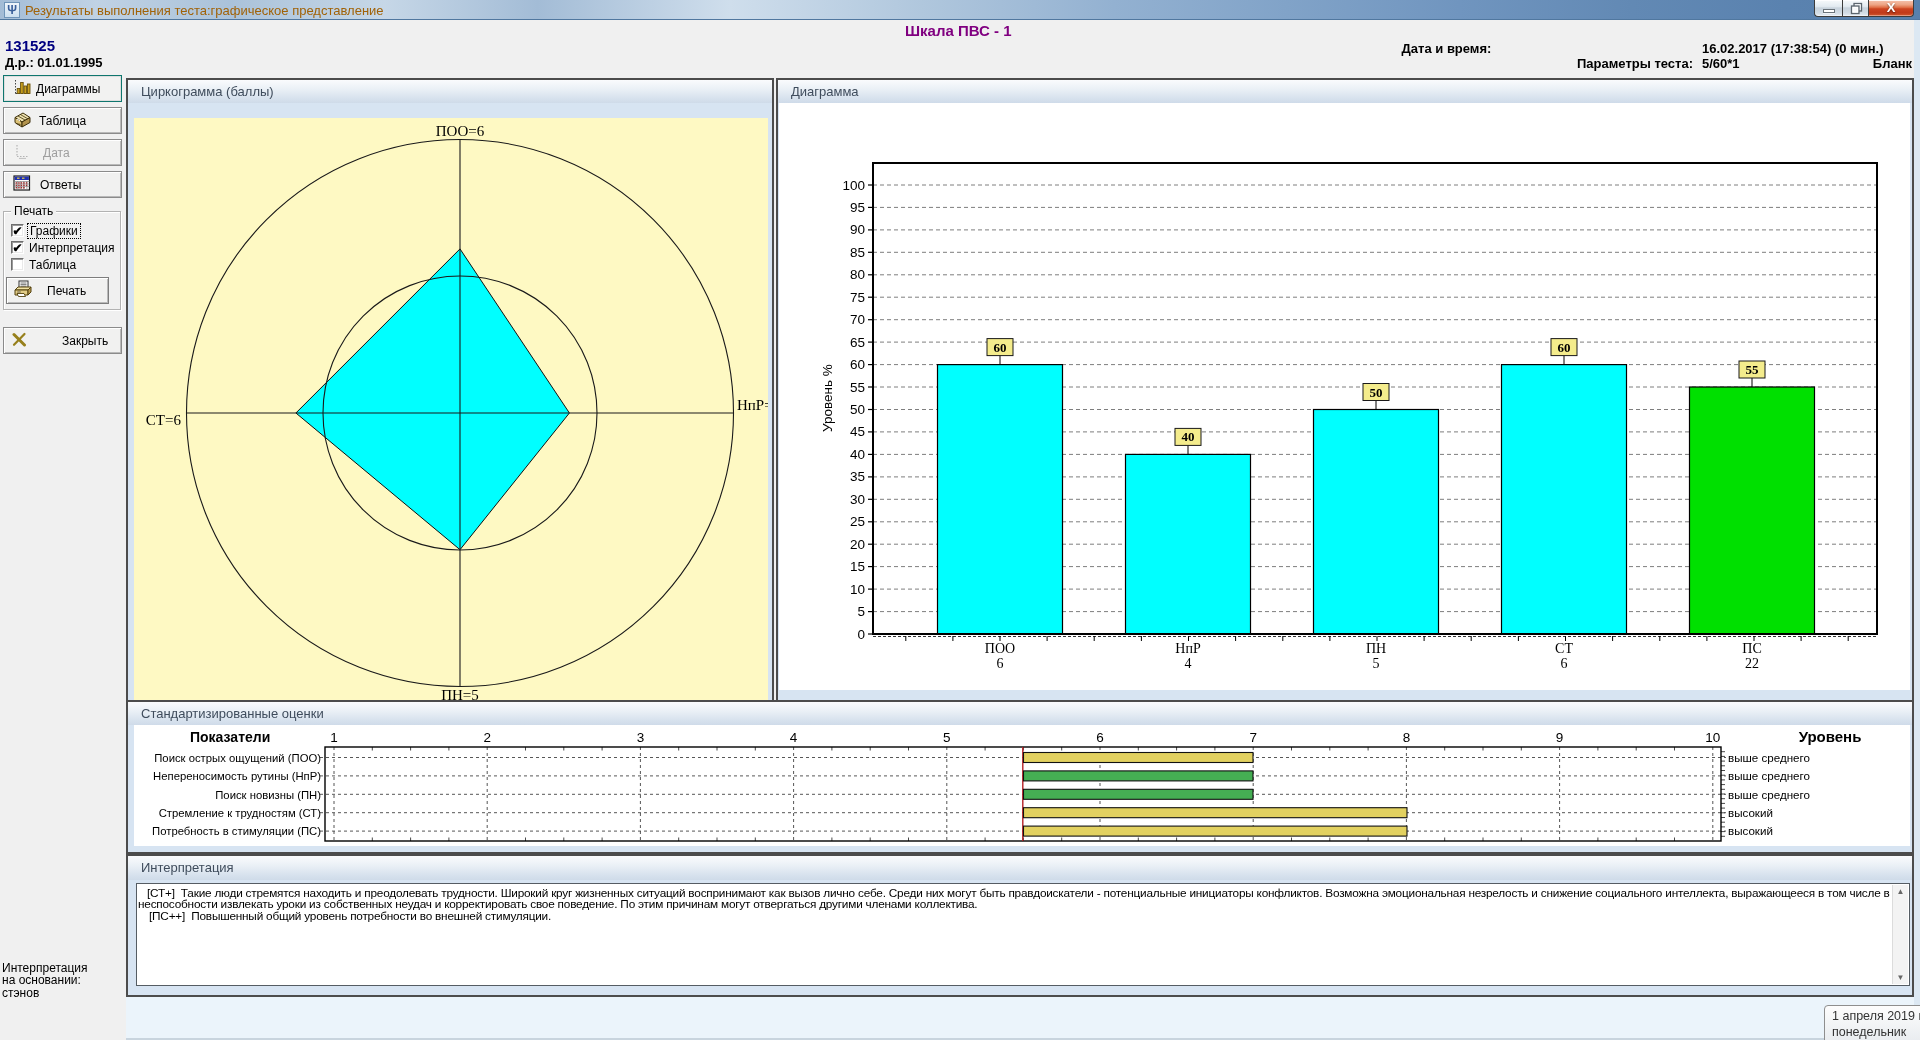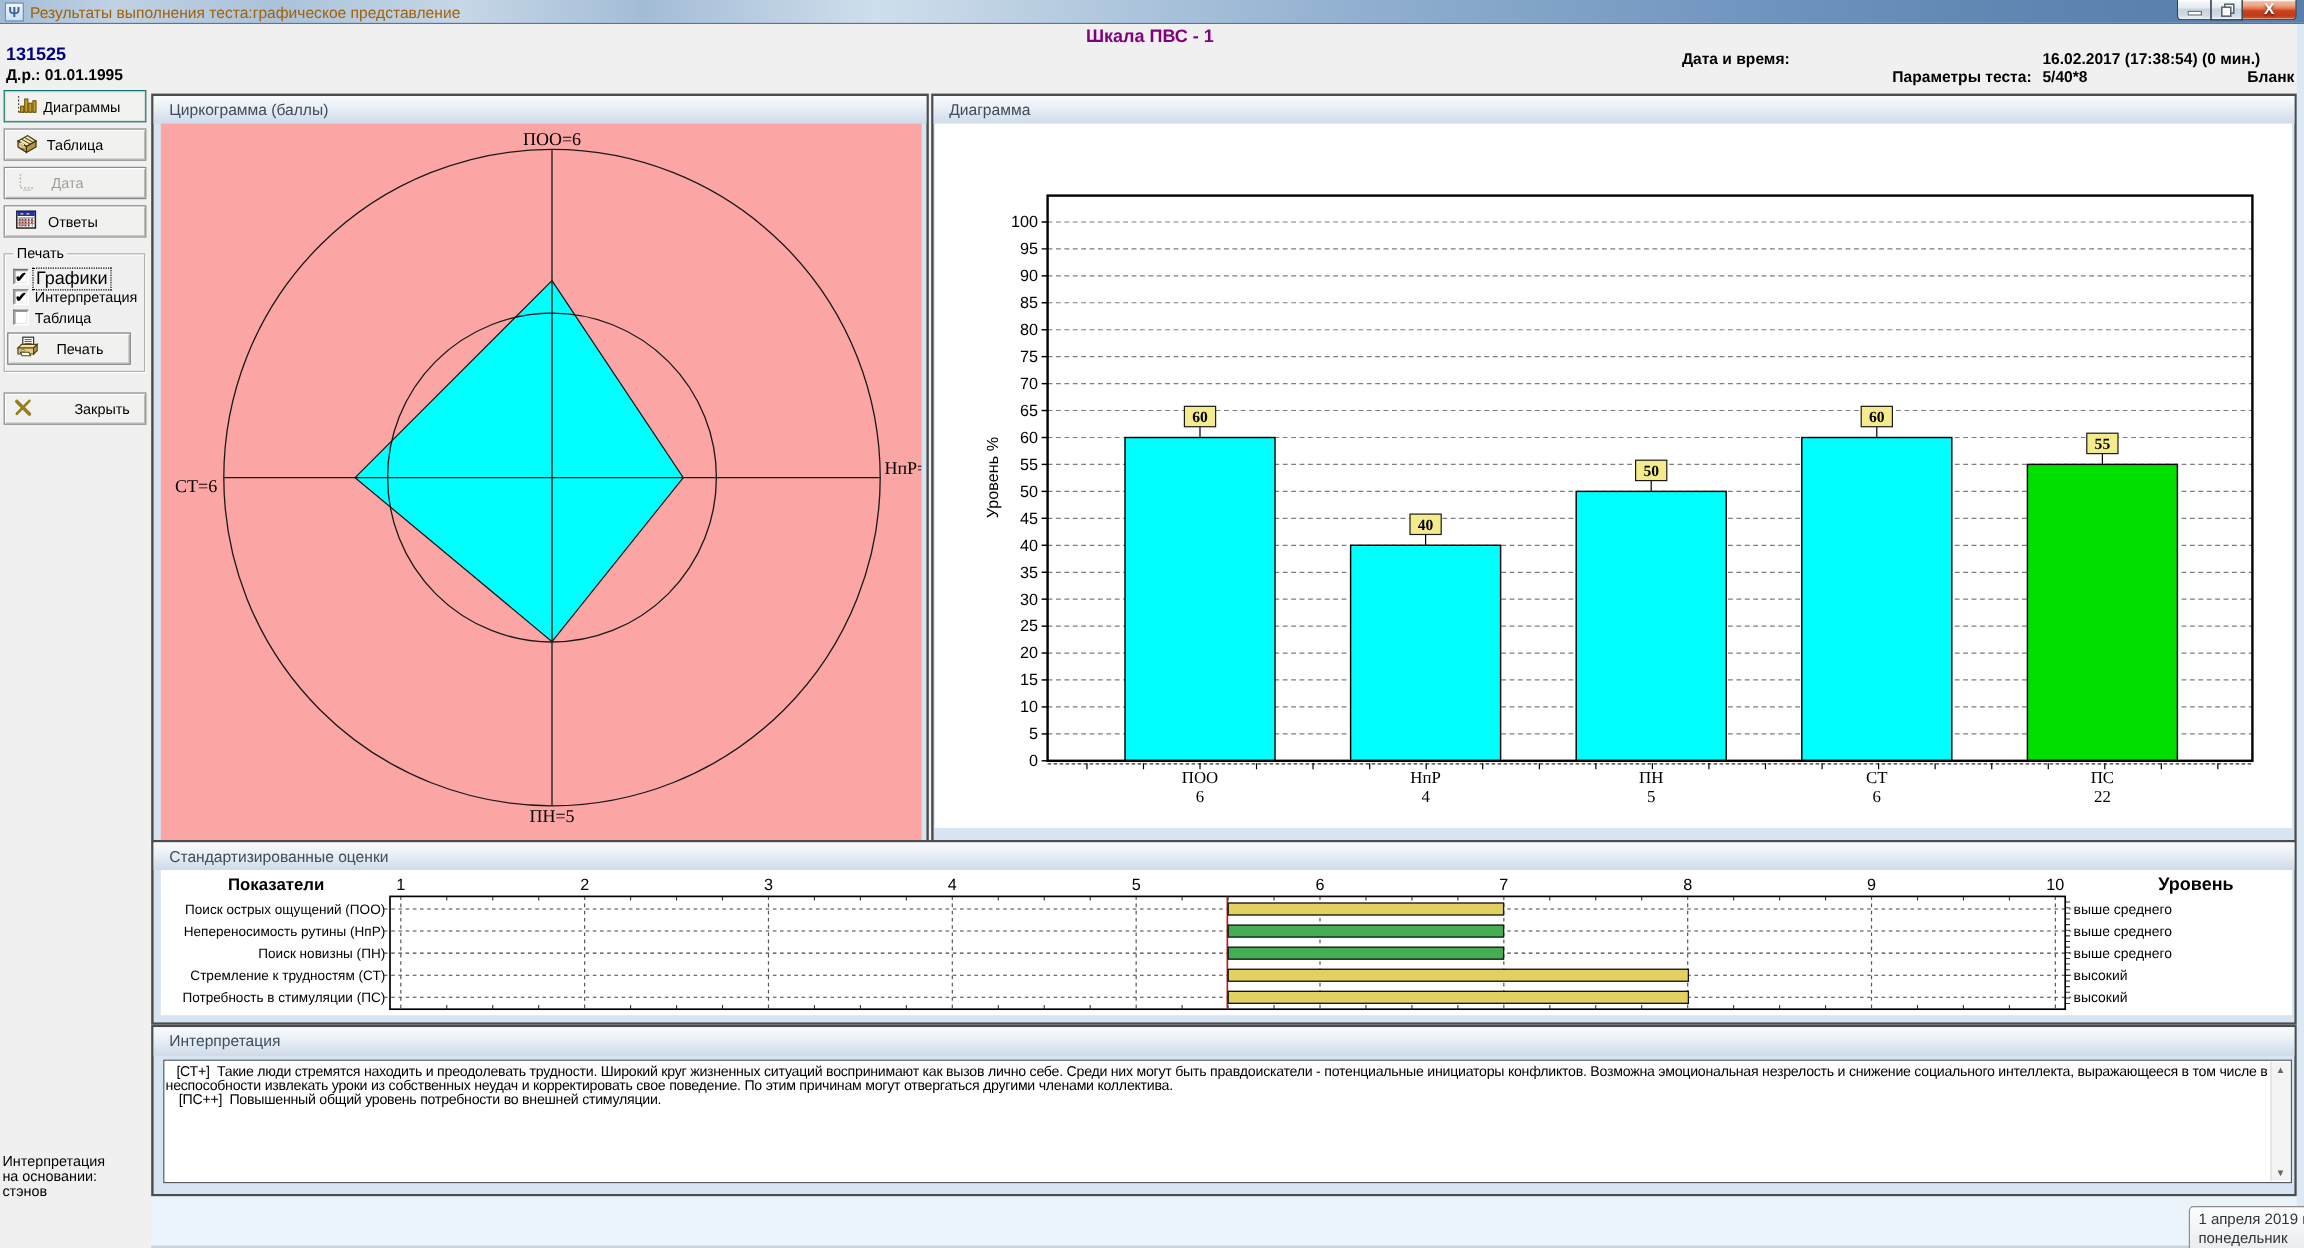--- a/index.html
+++ b/index.html
@@ -44,21 +44,21 @@
     </div>
  <div class="wbtn cl" style="color:#fff;font-weight:bold;font-size:13px;text-align:center;line-height:16px;text-shadow:0 1px 2px rgba(0,0,0,.55)">X</div>
 </div>
 
 <div class="abs" style="left:905px;top:22px;width:200px;font-size:15px;font-weight:bold;color:#800080">Шкала ПВС - 1</div>
 <div class="abs" style="left:5px;top:37px;font-size:15px;font-weight:bold;color:#000080">131525</div>
 <div class="abs" style="left:5px;top:55px;font-size:13px;font-weight:bold;color:#000">Д.р.: 01.01.1995</div>
 <div class="abs" style="left:1200px;top:41px;width:493px;text-align:center;font-size:13px;font-weight:bold;color:#000">Дата и время:</div>
 <div class="abs" style="left:1702px;top:41px;font-size:13px;font-weight:bold;color:#000">16.02.2017 (17:38:54) (0 мин.)</div>
 <div class="abs" style="left:1200px;top:56px;width:493px;text-align:right;font-size:13px;font-weight:bold;color:#000">Параметры теста:</div>
-<div class="abs" style="left:1702px;top:56px;font-size:13px;font-weight:bold;color:#000">5/40*8</div>
+<div class="abs" style="left:1702px;top:56px;font-size:13px;font-weight:bold;color:#000">5/60*1</div>
 <div class="abs" style="left:1612px;top:56px;width:300px;text-align:right;font-size:13px;font-weight:bold;color:#000">Бланк</div>
 <div class="abs sbtn" style="top:75px;border:1px solid #0f766e;box-shadow:inset 0 0 0 1px #dedede;background:#f2f2f1">
     <span class="ic"><svg width="19" height="16" viewBox="0 0 19 16">
         <line x1="2.5" y1="1" x2="2.5" y2="14.5" stroke="#444" stroke-width="1" stroke-dasharray="1.5,1.5"></line>
         <line x1="2.5" y1="14.5" x2="17" y2="14.5" stroke="#444" stroke-width="1" stroke-dasharray="1.5,1.5"></line>
         <rect x="4.2" y="9.5" width="2.6" height="5" fill="#c9a01e" stroke="#68500a" stroke-width="0.9"></rect>
         <rect x="7.6" y="3.5" width="2.6" height="11" fill="#c9a01e" stroke="#68500a" stroke-width="0.9"></rect>
         <rect x="11" y="7" width="2.6" height="7.5" fill="#c9a01e" stroke="#68500a" stroke-width="0.9"></rect>
         <rect x="14.4" y="5" width="2.6" height="9.5" fill="#c9a01e" stroke="#68500a" stroke-width="0.9"></rect>
       </svg></span>
@@ -110,21 +110,21 @@
         <rect x="2.6" y="12.0" width="1.5" height="1.5" fill="#a03030"></rect>
         <rect x="5.2" y="12.0" width="1.5" height="1.5" fill="#a03030"></rect>
         <rect x="7.7" y="12.0" width="1.5" height="1.5" fill="#a03030"></rect>
         <rect x="10.2" y="12.0" width="1.5" height="1.5" fill="#a03030"></rect>
       </svg></span>
     <span style="margin-left:7px">Ответы</span>
   </div>
 <div class="abs gbx"></div>
 <div class="abs" style="left:11px;top:204px;background:#f0f0f0;padding:0 3px;font-size:12px">Печать</div>
 <div class="abs cbx" style="left:11px;top:224px">✔</div>
-<div class="abs" style="left:27px;top:223px;font-size:15px;border:1px dotted #000;padding:0 2px">Графики</div>
+<div class="abs" style="left:27px;top:223px;font-size:12px;border:1px dotted #000;padding:0 2px">Графики</div>
 <div class="abs cbx" style="left:11px;top:241px">✔</div>
 <div class="abs" style="left:29px;top:241px;font-size:12px">Интерпретация</div>
 <div class="abs cbx" style="left:11px;top:258px"></div>
 <div class="abs" style="left:29px;top:258px;font-size:12px">Таблица</div>
 <div class="abs sbtn" style="left:6px;top:277px;width:103px;border:1px solid #7d7d7d">
     <span class="ic" style="margin-left:5px"><svg width="20" height="18" viewBox="0 0 20 18">
         <rect x="6" y="1" width="9" height="7" fill="#fff" stroke="#333" stroke-width="1"></rect>
         <line x1="7.5" y1="3" x2="13.5" y2="3" stroke="#555" stroke-width="0.8"></line>
         <line x1="7.5" y1="4.6" x2="13.5" y2="4.6" stroke="#555" stroke-width="0.8"></line>
         <line x1="7.5" y1="6.2" x2="13.5" y2="6.2" stroke="#555" stroke-width="0.8"></line>
@@ -139,21 +139,21 @@
 <div class="abs sbtn" style="top:327px">
     <span class="ic" style="margin-left:4px"><svg width="15" height="15" viewBox="0 0 15 15">
         <path d="M2 2.5 L12.5 13" stroke="#97801c" stroke-width="3" stroke-linecap="round"></path>
         <path d="M12.5 2 L2 12.8" stroke="#97801c" stroke-width="2.2" stroke-linecap="round"></path>
       </svg></span>
     <span style="margin-left:32px">Закрыть</span>
   </div>
 <div class="abs" style="left:2px;top:962px;font-size:12px;line-height:12.3px;color:#000">Интерпретация<br>на основании:<br>стэнов</div>
 <div class="abs panel" style="left:126px;top:78px;width:648px;height:626px">
 <div class="cap">Циркограмма (баллы)</div>
-<div class="abs" style="left:6px;top:23px;width:634px;height:640px;background:#fca5a5;overflow:hidden">
+<div class="abs" style="left:6px;top:38px;width:634px;height:640px;background:#fef9c3;overflow:hidden">
 <svg width="634" height="585" viewBox="0 0 634 585">
 <polygon points="326,130.9 435.4,295 326,431.7 161.9,295" fill="#00ffff" stroke="#101010" stroke-width="1"></polygon>
 <circle cx="326" cy="295" r="273.5" fill="none" stroke="#1a1a1a" stroke-width="1.1"></circle>
 <circle cx="326" cy="295" r="137" fill="none" stroke="#1a1a1a" stroke-width="1.1"></circle>
 <line x1="52.5" y1="295" x2="599.5" y2="295" stroke="#1a1a1a" stroke-width="1.1"></line>
 <line x1="326" y1="21.5" x2="326" y2="568.5" stroke="#1a1a1a" stroke-width="1.1"></line>
 <text class="ser" x="326" y="18" text-anchor="middle" font-size="15">ПОО=6</text>
 <text class="ser" x="326" y="582" text-anchor="middle" font-size="15">ПН=5</text>
 <text class="ser" x="47" y="307" text-anchor="end" font-size="15">СТ=6</text>
 <text class="ser" x="603" y="292" font-size="15">НпР=4</text>

